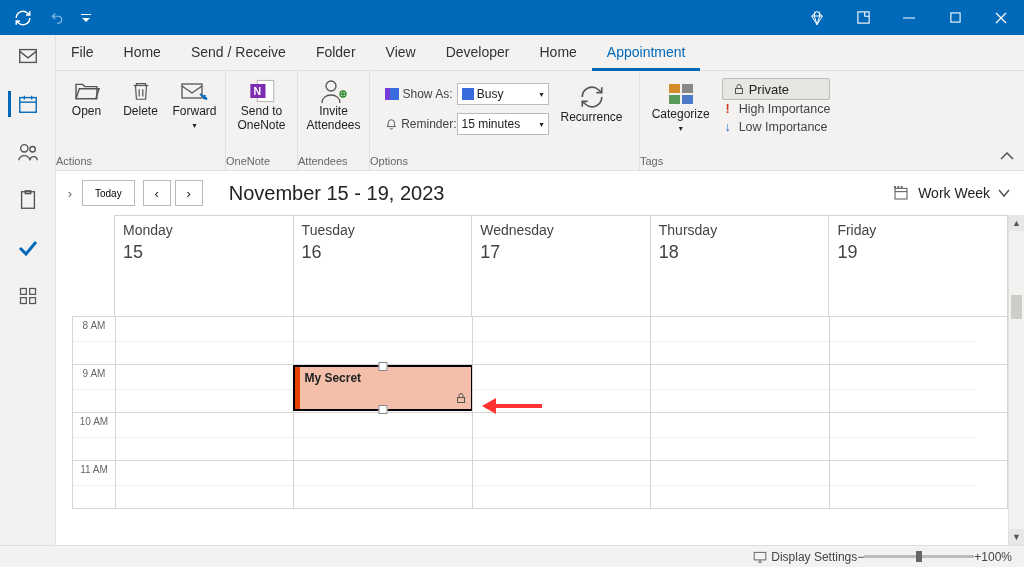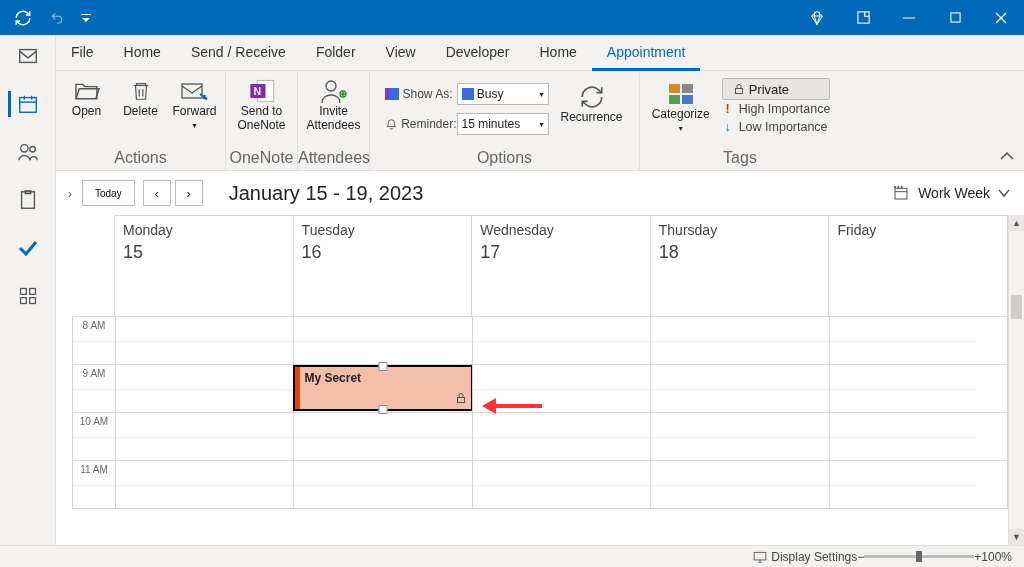--- a/index.html
+++ b/index.html
@@ -19,21 +19,21 @@
 .tabstrip { height: 36px; background: #f3f2f1; display: flex; align-items: center; border-bottom: 1px solid #e1dfdd; }
 .leftrail { width: 56px; background: #f3f2f1; border-right: 1px solid #e1dfdd; display: flex; flex-direction: column; align-items: center; padding-top: 2px; gap: 10px; }
 .mainarea { display: flex; height: calc(100% - 35px - 22px); }
 .rightarea { flex: 1; display: flex; flex-direction: column; }
 .tabstrip .tab { padding: 0 15px; height: 36px; line-height: 34px; font-size: 14px; color: #333; cursor: pointer; }
 .tabstrip .tab.active { color: #0069ba; border-bottom: 3px solid #0069ba; font-weight: 400; }
 
 
 .ribbon { height: 100px; background: #f3f2f1; border-bottom: 1px solid #e1dfdd; display: flex; position: relative; }
 .rgroup { border-right: 1px solid #e1dfdd; height: 100%; display: flex; flex-direction: column; align-items: center; justify-content: flex-start; padding: 4px 8px 0; position: relative; }
-.rgroup .glabel { position: absolute; bottom: 3px; left: 0; right: 0; text-align: center; font-size: 16px; color: #666; }
+.rgroup .glabel { position: absolute; bottom: 3px; left: 0; right: 0; text-align: left; font-size: 11px; color: #666; }
 .rgbtns { display: flex; gap: 4px; align-items: flex-start; }
 .bigbtn { width: 50px; display: flex; flex-direction: column; align-items: center; padding-top: 4px; cursor: pointer; font-size: 12px; text-align: center; line-height: 1.15; gap: 2px;}
 .bigbtn .ic { width: 32px; height: 24px; display: flex; align-items: center; justify-content: center; }
 .optrow { display: flex; align-items: center; margin: 2px 0; font-size: 12px; }
 .optlab { width: 72px; color: #444; display: flex; align-items: center; gap: 4px; }
 .optsel { height: 22px; border: 1px solid #bbb; background: #fff; display: flex; align-items: center; padding: 0 4px; font-size: 12px; }
 .privbtn { height: 22px; border: 1px solid #bbb; background: #e8e6e3; padding: 2px 10px; display: flex; align-items: center; gap: 4px; cursor: pointer; font-size: 13px; border-radius:2px;}
 .tagrow { display: flex; align-items: center; gap: 5px; font-size: 12.5px; padding: 2px 0; color: #444; }
 .chev { position: absolute; right: 10px; bottom: 5px; cursor: pointer; color: #555; }
 
@@ -346,21 +346,21 @@
       <div class="chev"><svg width="14" height="10" viewBox="0 0 14 10" fill="none" stroke="#555" stroke-width="1.5">
             <path d="M1 7 L7 1 L13 7"></path>
           </svg></div>
     </div>
 
     <div class="calhdr">
       <div class="collapse">›</div>
       <button class="todaybtn">Today</button>
       <div class="navbtn">‹</div>
       <div class="navbtn">›</div>
-      <div class="daterange">January 15 - 19, 2023</div>
+      <div class="daterange">November 15 - 19, 2023</div>
       <div class="viewsel">
         <svg width="18" height="16" viewBox="0 0 24 24" fill="none" stroke="#555" stroke-width="1.5">
             <rect x="3" y="5" width="18" height="16"></rect>
             <path d="M3 10h18"></path>
             <circle cx="3" cy="3" r="1" fill="#555"></circle>
             <circle cx="8" cy="3" r="1" fill="#555"></circle>
             <circle cx="13" cy="3" r="1" fill="#555"></circle>
           </svg>
         <span>Work Week</span>
         <svg width="12" height="10" viewBox="0 0 12 10" fill="none" stroke="#555" stroke-width="1.5">
@@ -382,20 +382,21 @@
         <div class="daycol">
             <div class="dayname">Wednesday</div>
             <div class="daynum">17</div>
           </div>
         <div class="daycol">
             <div class="dayname">Thursday</div>
             <div class="daynum">18</div>
           </div>
         <div class="daycol">
             <div class="dayname">Friday</div>
+            <div class="daynum">19</div>
           </div>
       </div>
       <div class="gridarea" style="height:193px">
         <div class="timescol">
           <div class="hourcell">8 AM</div>
           <div class="hourcell">9 AM</div>
           <div class="hourcell">10 AM</div>
           <div class="hourcell">11 AM</div>
         </div>
         <div class="slotscol">

